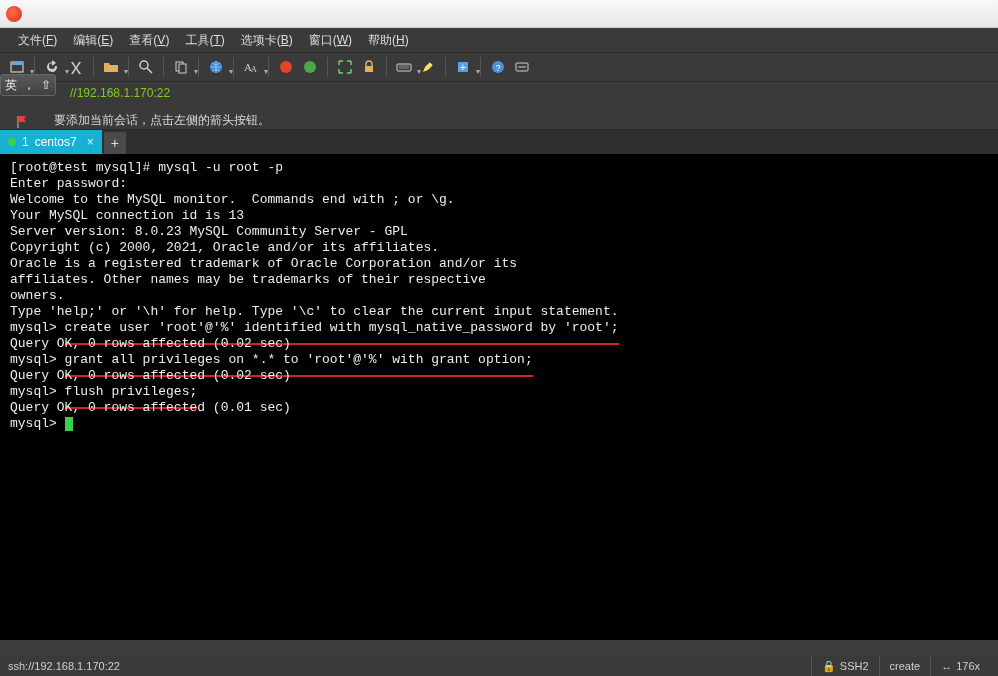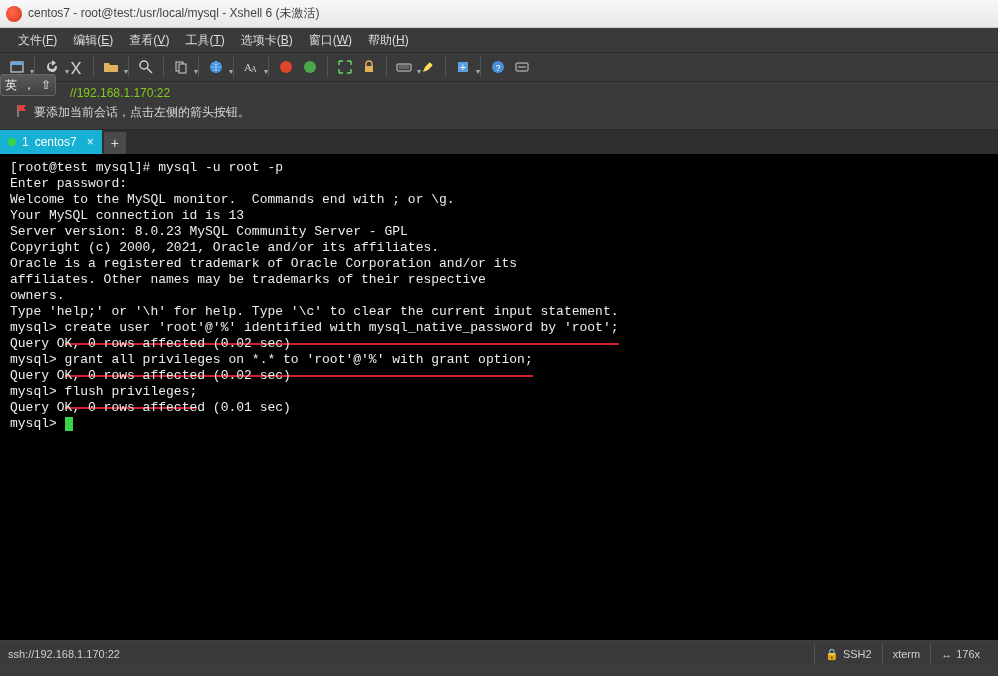--- a/index.html
+++ b/index.html
@@ -79,23 +79,23 @@
   color: #84cc16;
   display: flex; align-items: center;
   padding-left: 70px;
 }
 
 .hintbar {
   height: 26px;
   background: #3a3a3a;
   border-bottom: 1px solid #2a2a2a;
   color: #d8d8d8;
-  display: flex; align-items: flex-start;
+  display: flex; align-items: flex-end;
   padding-left: 16px;
-  gap: 4px;
+  gap: 24px;
 }
 .hintbar .flag {
   width: 14px; height: 14px;
   display: inline-block;
 }
 .hintbar .flag svg { width: 14px; height: 14px; }
 
 .tabbar {
   height: 24px;
   background: #2f2f2f;
@@ -144,21 +144,21 @@
 }
 .terminal .cursor {
   display: inline-block;
   width: 8px; height: 14px;
   background: #3bd24a;
   vertical-align: text-bottom;
 }
 
 .statusbar {
   position: absolute;
-  left: 0; right: 0; bottom: 12px;
+  left: 0; right: 0; bottom: 0;
   height: 20px;
   background: #3a3a3a;
   color: #cfcfcf;
   display: flex; align-items: center;
   padding: 0 8px;
   font-size: 11px;
 }
 .statusbar .spacer { flex: 1; }
 .statusbar .cell {
   padding: 0 10px;
@@ -167,21 +167,20 @@
   display: flex; align-items: center;
   gap: 4px;
 }
 .statusbar .lock { color: #e7b83c; }
 </style>
 </head>
 <body>
 
 <div class="titlebar">
   <div class="app-icon"></div>
-  <div class="title">centos7 - root@test:/usr/local/mysql - Xshell 6 (未激活)</div>
 </div>
 
 <div class="menubar" id="menubar">
     <div class="menu-item">文件(<span class="u">F</span>)</div>
     <div class="menu-item">编辑(<span class="u">E</span>)</div>
     <div class="menu-item">查看(<span class="u">V</span>)</div>
     <div class="menu-item">工具(<span class="u">T</span>)</div>
     <div class="menu-item">选项卡(<span class="u">B</span>)</div>
     <div class="menu-item">窗口(<span class="u">W</span>)</div>
     <div class="menu-item">帮助(<span class="u">H</span>)</div>
@@ -332,18 +331,18 @@
 
 <div class="terminal" id="terminal"><span class="line">[root@test mysql]# mysql -u root -p</span><span class="line">Enter password: </span><span class="line">Welcome to the MySQL monitor.  Commands end with ; or \g.</span><span class="line">Your MySQL connection id is 13</span><span class="line">Server version: 8.0.23 MySQL Community Server - GPL</span><span class="line"></span><span class="line">Copyright (c) 2000, 2021, Oracle and/or its affiliates.</span><span class="line"></span><span class="line">Oracle is a registered trademark of Oracle Corporation and/or its</span><span class="line">affiliates. Other names may be trademarks of their respective</span><span class="line">owners.</span><span class="line"></span><span class="line">Type 'help;' or '\h' for help. Type '\c' to clear the current input statement.</span><span class="line"></span><span class="line">mysql&gt; <span class="underline-red">create user 'root'@'%' identified with mysql_native_password by 'root';</span></span><span class="line">Query OK, 0 rows affected (0.02 sec)</span><span class="line"></span><span class="line">mysql&gt; <span class="underline-red">grant all privileges on *.* to 'root'@'%' with grant option;</span></span><span class="line">Query OK, 0 rows affected (0.02 sec)</span><span class="line"></span><span class="line">mysql&gt; <span class="underline-red">flush privileges;</span></span><span class="line">Query OK, 0 rows affected (0.01 sec)</span><span class="line"></span><span class="line">mysql&gt; <span class="cursor"></span></span></div>
 
 <div class="statusbar">
   <span>ssh://192.168.1.170:22</span>
   <span class="spacer"></span>
   <span class="cell">
     <span class="lock">🔒</span>
     <span>SSH2</span>
   </span>
-  <span class="cell">xterm</span>
+  <span class="cell">create</span>
   <span class="cell">
     <span>↔</span>
     <span>176x</span>
   </span>
 </div>
 
 </body></html>

